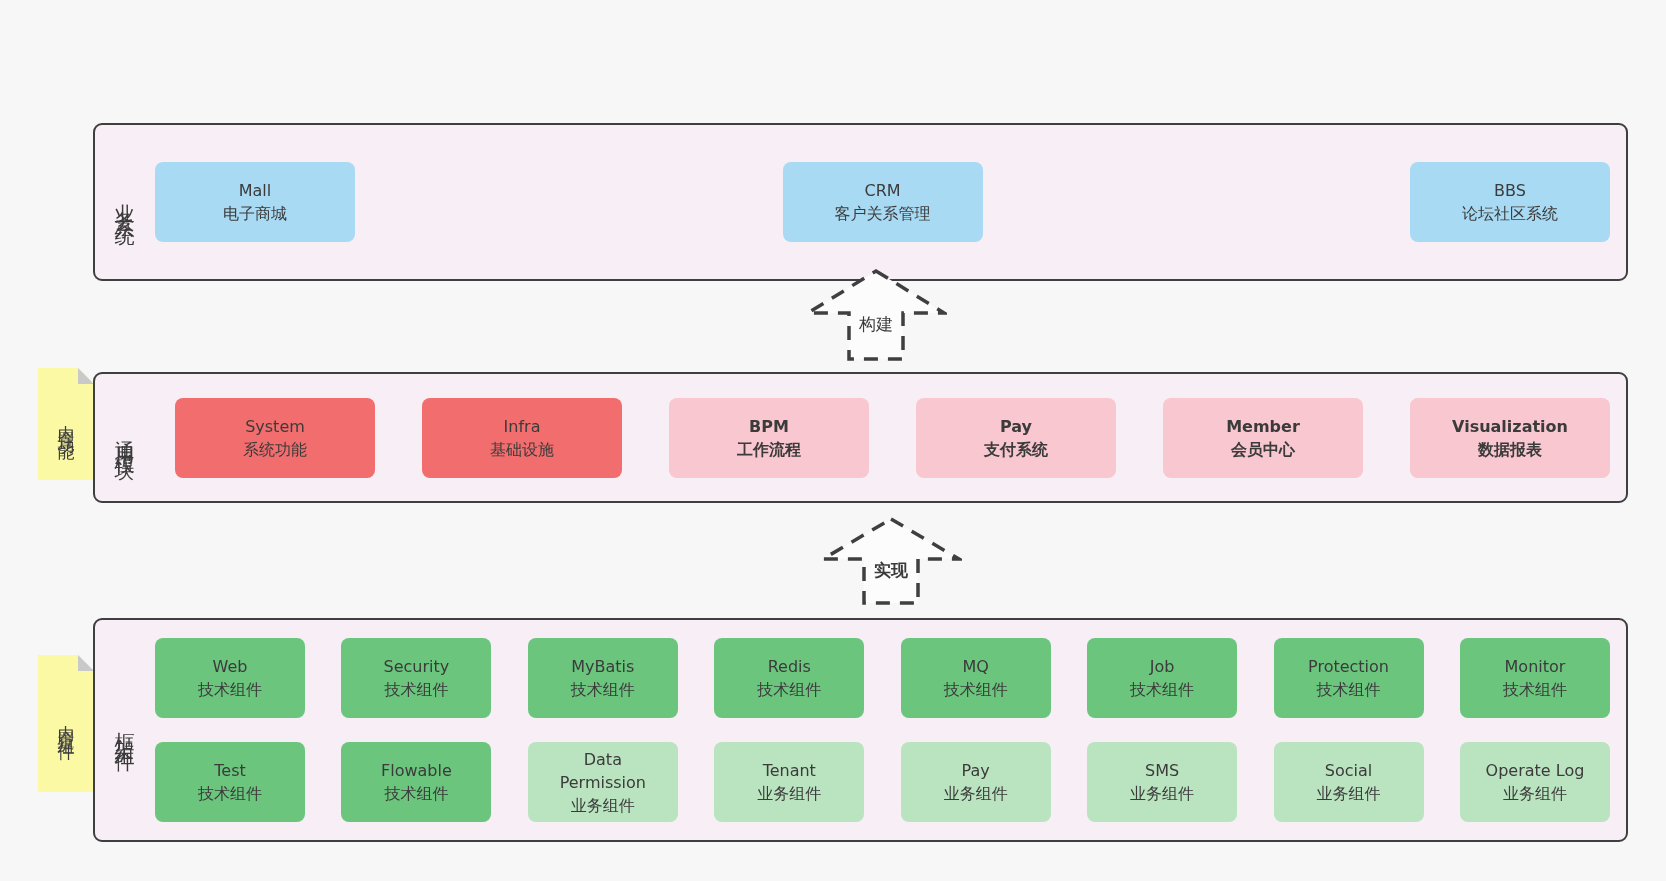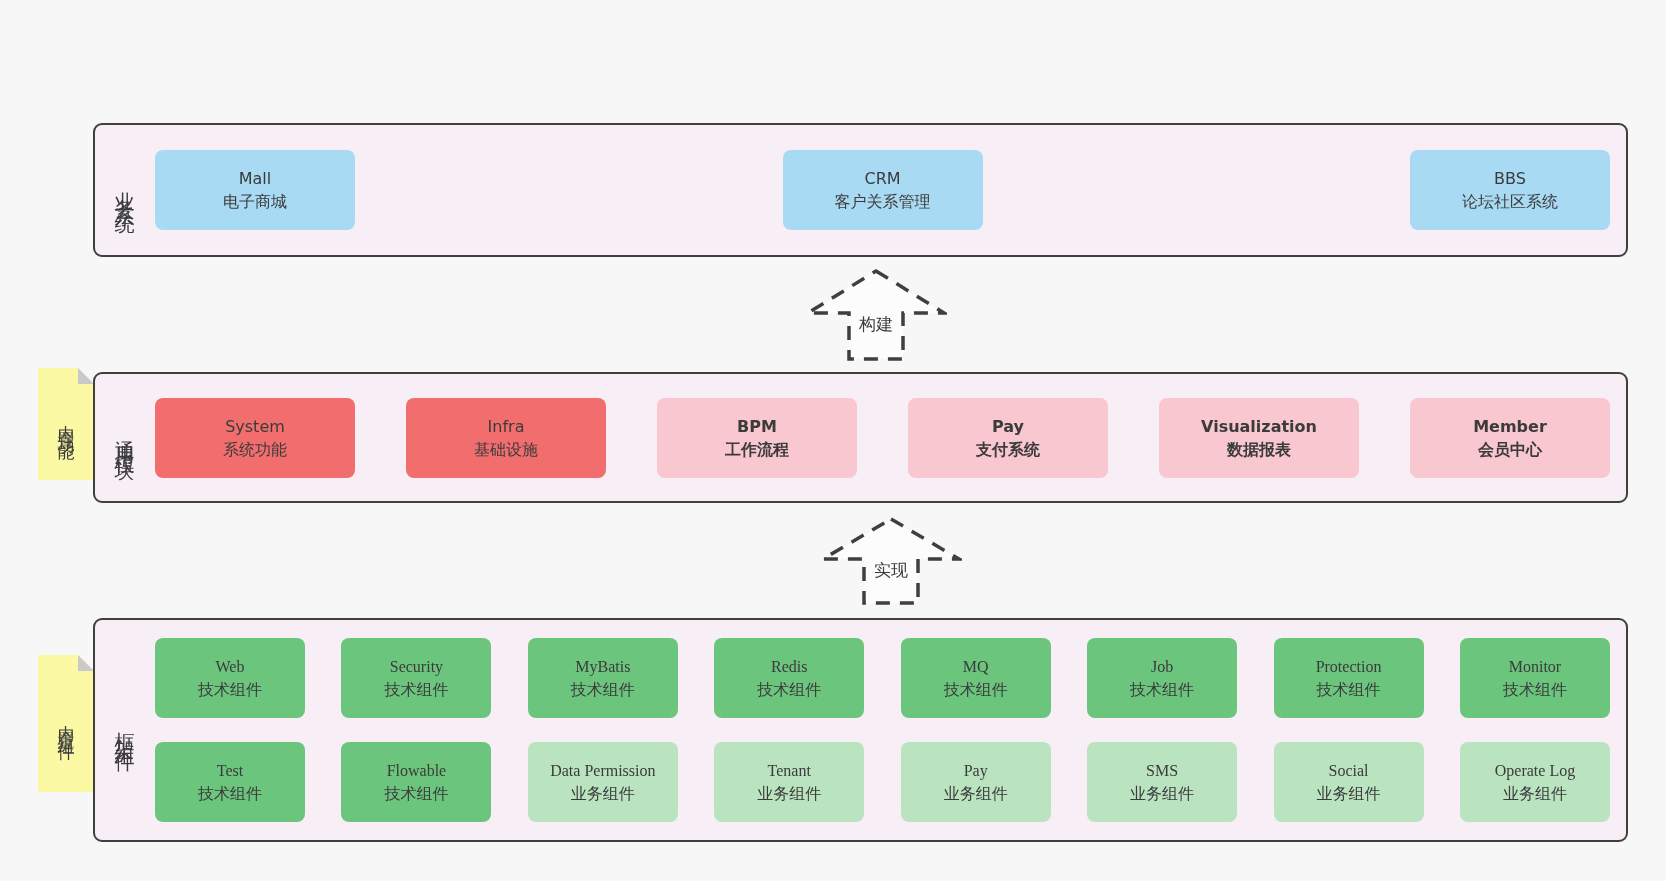--- a/index.html
+++ b/index.html
@@ -17,22 +17,22 @@
     overflow:hidden;
   }
   .layer{
     position:absolute; left:93px; width:1535px;
     background:var(--panel-bg);
     border:2px solid var(--panel-border);
     border-radius:9px;
     display:flex; align-items:stretch;
     z-index:2;
   }
-  .layer-0{top:123px;height:134px;}
-  .layer-1{top:372px;height:131px;}
+  .layer-0{top:123px;height:158px;}
+  .layer-1{top:372px;height:131px;gap:20px;}
   .layer-2{top:618px;height:224px;}
   .title-col{
     width:60px; flex:0 0 60px;
     display:flex; align-items:center; justify-content:center;
   }
   .v-text{
     writing-mode:vertical-lr; text-orientation:upright;
     letter-spacing:7px; font-size:20px; line-height:1; color:var(--text);
   }
   .rows{
@@ -40,21 +40,21 @@
     gap:24px; padding-right:16px;
   }
   .row{display:flex; justify-content:space-between;}
   .box{
     height:80px; border-radius:8px;
     display:flex; flex-direction:column; align-items:center; justify-content:center;
     text-align:center; font-size:16px; line-height:23px;
     padding:2px 14px;
   }
   .row.cols-6 .box{width:200px;}
-  .row.cols-8 .box{width:150px;font-family:Liberation Serif, serif;}
+  .row.cols-8 .box{width:150px;}
   .box.blue{background:var(--blue);}
   .box.red{background:var(--red);}
   .box.pink{background:var(--pink);font-weight:bold;}
   .box.green{background:var(--green);}
   .box.light_green{background:var(--light-green);}
   .note{
     position:absolute; left:38px; width:56px;
     background:var(--note-yellow);
     clip-path:polygon(0 0,calc(100% - 16px) 0,100% 16px,100% 100%,0 100%);
     display:flex; align-items:center; justify-content:center;
@@ -62,21 +62,21 @@
   }
   .note-1{top:368px;height:112px;}
   .note-2{top:655px;height:137px;}
   .note .fold{
     position:absolute; top:0; right:0; width:16px; height:16px;
     background:linear-gradient(225deg,transparent 50%,var(--note-fold) 50%);
   }
   .note .v-text{font-size:17px; letter-spacing:6px;}
   .arrow{position:absolute; z-index:3;}
   .arrow-1{left:805px; top:268px;text-align:center;}
-  .arrow-2{left:820px; top:516px;}
+  .arrow-2{left:820px; top:516px;font-weight:bold;}
   .arrow svg{display:block;}
   .arrow text{
     font-family:"DejaVu Sans","Liberation Sans",sans-serif;
     font-size:17px; fill:var(--text);
   }
 </style>
 </head>
 <body>
 
 <div class="layer layer-0">
@@ -117,26 +117,26 @@
         </div>
         <div class="box pink">
           <div class="en">BPM</div>
           <div class="zh">工作流程</div>
         </div>
         <div class="box pink">
           <div class="en">Pay</div>
           <div class="zh">支付系统</div>
         </div>
         <div class="box pink">
+          <div class="en">Member</div>
+          <div class="zh">会员中心</div>
+        </div>
+        <div class="box pink">
           <div class="en">Visualization</div>
           <div class="zh">数据报表</div>
-        </div>
-        <div class="box pink">
-          <div class="en">Member</div>
-          <div class="zh">会员中心</div>
         </div>
       </div>
     </div>
 </div>
 
 <div class="layer layer-2">
   <div class="title-col">
     <div class="v-text layer-title">框架组件</div>
   </div>
   <div class="rows">

